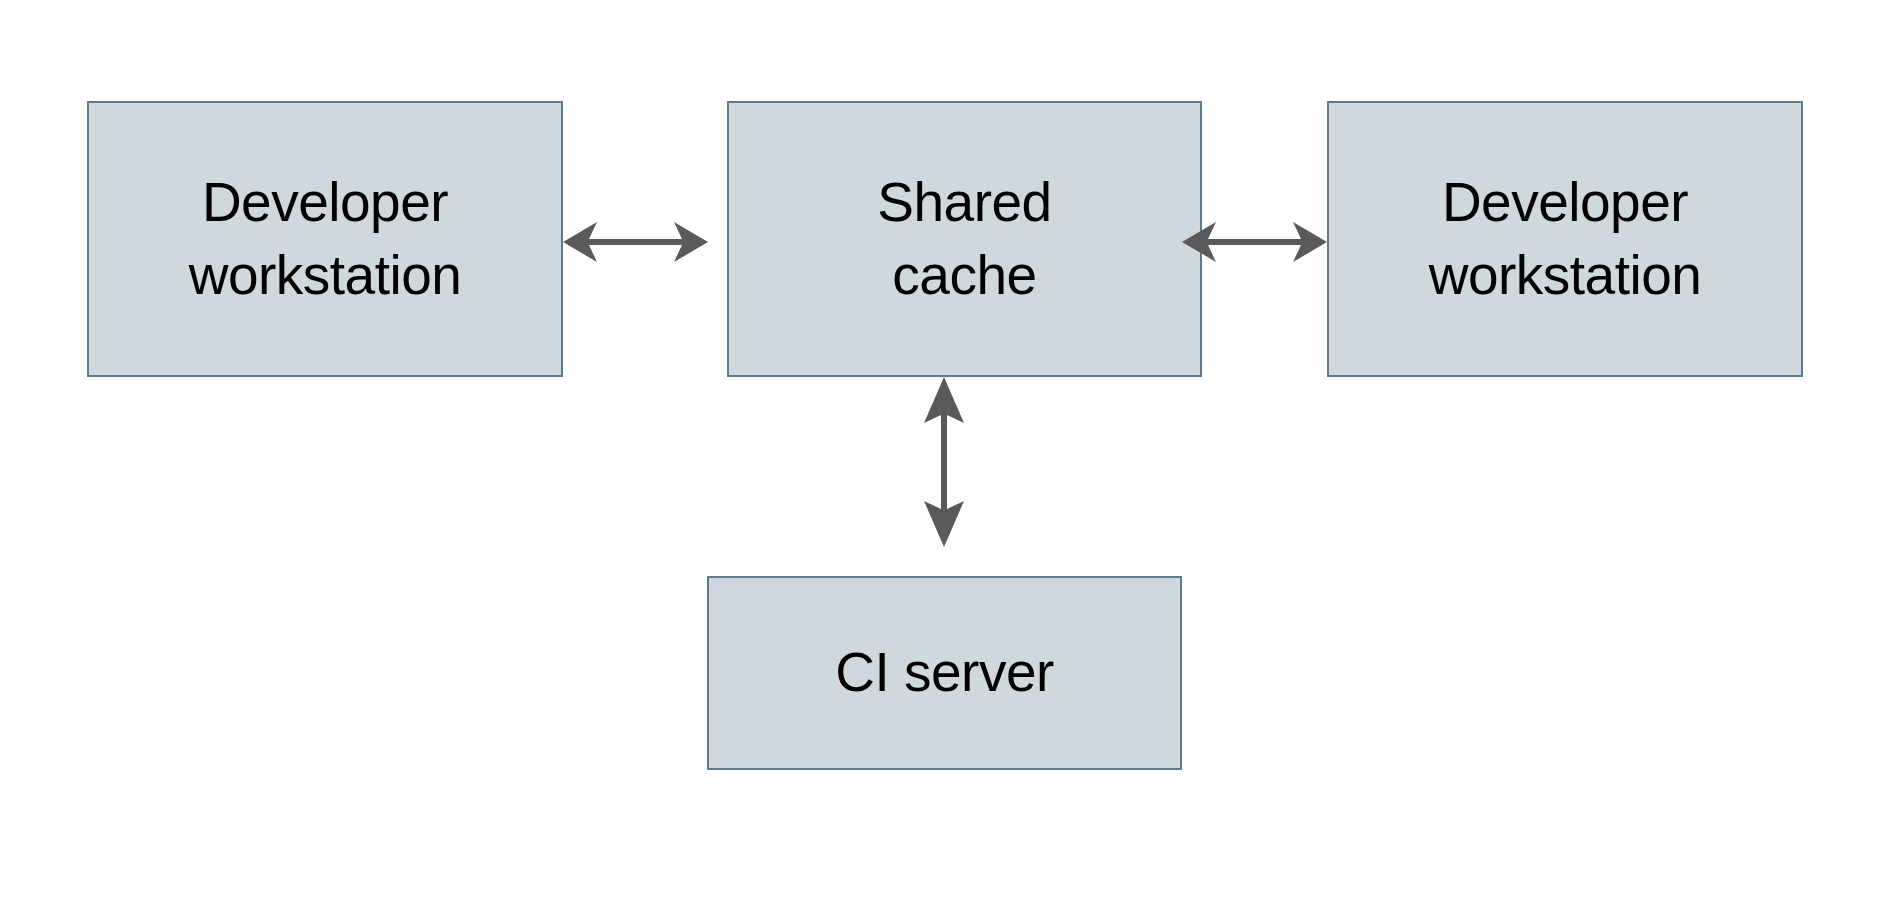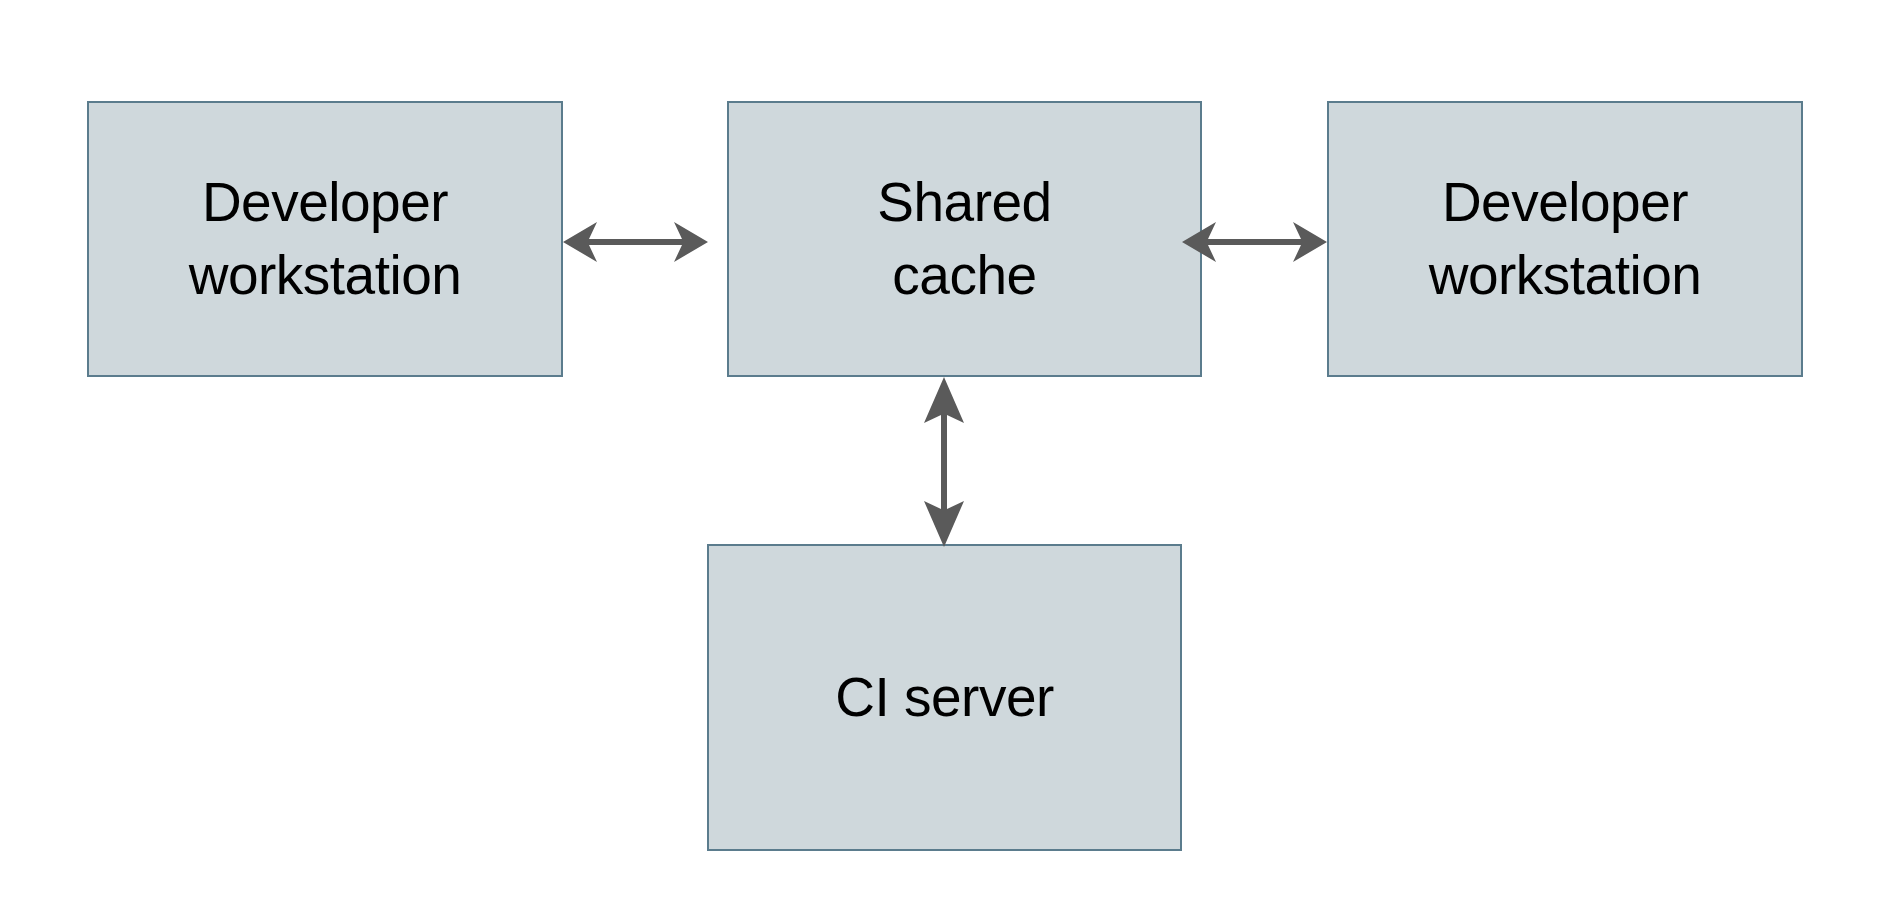--- a/index.html
+++ b/index.html
@@ -60,21 +60,21 @@
   <div class="node" style="left:707px; top:101px; width:475px; height:276px;margin-left:20px;">
     <div class="node-label">Shared
 cache</div>
   </div>
 
   <div class="node" style="left:1327px; top:101px; width:476px; height:276px;">
     <div class="node-label">Developer
 workstation</div>
   </div>
 
-  <div class="node" style="left:707px; top:544px; width:475px; height:307px;text-align:center;">
+  <div class="node" style="left:707px; top:576px; width:475px; height:194px;text-align:center;">
     <div class="node-label">CI server</div>
   </div>
 
   <div class="edge" style="left:563px; top:212px; width:145px; height:60px;">
     <svg width="145" height="60" viewBox="0 0 145 60">
       <polygon fill="#5a5a5a" points="
         0,30
         34,10 26,27
         119,27 111,10 145,30
         111,50 119,33 26,33 34,50"></polygon>

